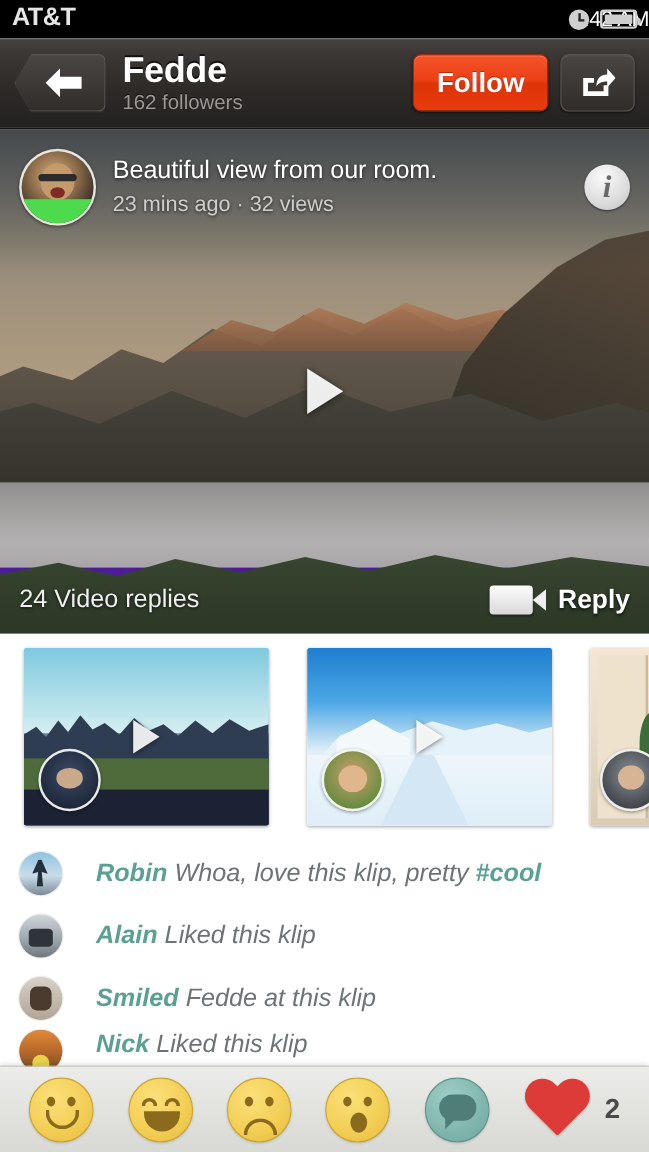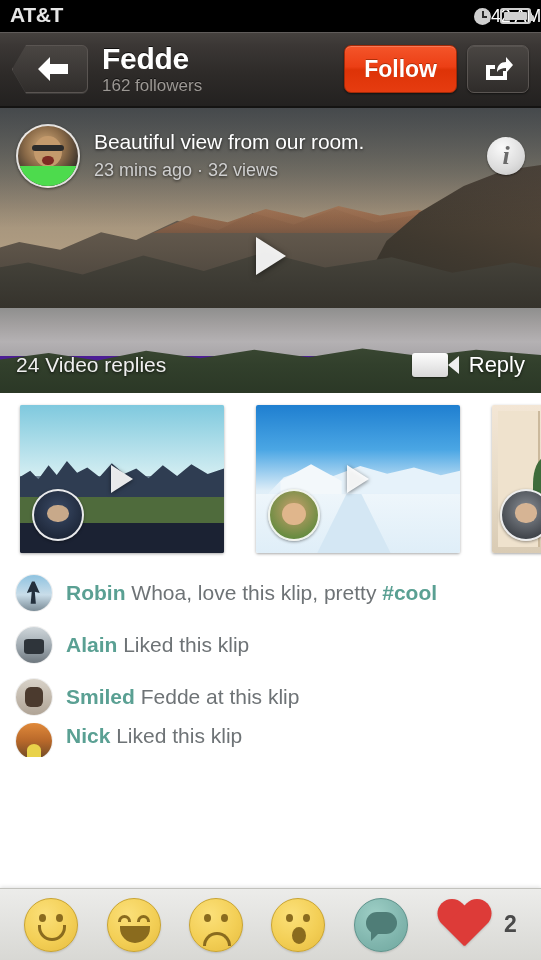--- a/index.html
+++ b/index.html
@@ -86,21 +86,21 @@
     flex:0 0 auto; margin-left:10px;
     width:62px; height:48px; border-radius:7px;
     background:linear-gradient(180deg,#4a4643,#2f2c2a);
     border:1px solid #5a5552;
     box-shadow:0 1px 0 rgba(255,255,255,0.08) inset, 0 1px 2px rgba(0,0,0,0.5);
     display:flex; align-items:center; justify-content:center;
   }
 
   
   .video {
-    position:relative; height:285px; overflow:hidden;
+    position:relative; height:420px; overflow:hidden;
     background:#4c1d95;
   }
   .vbg { position:absolute; inset:0; }
   .sky {
     position:absolute; left:0; right:0; top:0; height:58%;
     background:linear-gradient(180deg,#7b7d7c 0%,#8d8578 30%,#a79276 58%,#b9a campaigns 0%);
     background:linear-gradient(180deg,#76797a 0%,#8a8578 32%,#a3937c 62%,#b6a184 100%);
   }
   .mt-far {
     position:absolute; left:-4%; right:-4%; top:30%; height:34%;
@@ -172,21 +172,21 @@
     border-bottom:19px solid transparent;
     filter:drop-shadow(0 1px 3px rgba(0,0,0,.6));
   }
   .vfoot {
     position:absolute; left:0; right:0; bottom:0; height:56px;
     display:flex; align-items:center; padding:0 16px;gap:44px;
   }
   .replies-label {
     font-size:21px; color:#efefef; text-shadow:0 1px 3px rgba(0,0,0,.75);
   }
-  .replybtn { margin-left:auto; display:flex; align-items:center; gap:11px; }
+  .replybtn { margin-left:auto; display:flex; align-items:center; gap:11px;font-weight:bold; }
   .cam {
     width:36px; height:24px; position:relative;
     background:linear-gradient(180deg,#fdfdfd,#d8d8d8); border-radius:3px;
     box-shadow:0 1px 2px rgba(0,0,0,.45);
   }
   .cam:after{
     content:""; position:absolute; right:-11px; top:3px;
     width:0;height:0; border-right:11px solid #efefef;
     border-top:9px solid transparent; border-bottom:9px solid transparent;
   }
@@ -248,21 +248,21 @@
   .cav.v1{background:linear-gradient(180deg,#8fc3e0 0%,#c9dde9 55%,#7a8b96 100%);}
   .cav.v1:after{content:"";position:absolute;left:30%;top:18%;width:36%;height:62%;background:#23303d;clip-path:polygon(40% 0,60% 0,100% 52%,62% 46%,70% 100%,30% 100%,38% 46%,0 52%);}
   .cav.v2{background:linear-gradient(180deg,#cfd6da 0%,#9aa4ab 60%,#6e777e 100%);}
   .cav.v2:after{content:"";position:absolute;left:22%;top:34%;width:56%;height:40%;background:#2e343a;border-radius:20%;}
   .cav.v3{background:linear-gradient(180deg,#2b2622 0%,#5a4a3e 55%,#2a2420 100%);}
   .cav.v3:after{content:"";position:absolute;left:26%;top:22%;width:48%;height:56%;background:#d4aa84;border-radius:45%;}
   .cav.v4{background:linear-gradient(180deg,#d8d2c8 0%,#b5a header 0%);background:linear-gradient(180deg,#d8d2c8 0%,#b0a496 100%);}
   .cav.v4:after{content:"";position:absolute;left:24%;top:22%;width:52%;height:56%;background:#4b3a2e;border-radius:30%;}
   .cav.v5{background:linear-gradient(180deg,#e0893a 0%,#b8682a 50%,#6e4a26 100%);}
   .cav.v5:after{content:"";position:absolute;left:30%;bottom:6%;width:40%;height:36%;background:#e9d24a;border-radius:50% 50% 0 0;}
-  .ctext { margin-left:14px; font-size:21px; color:#6e7376; line-height:26px; white-space:nowrap; }
+  .ctext { margin-left:28px; font-size:21px; color:#6e7376; line-height:26px; white-space:nowrap;font-style:italic; }
   .cname { color:#5aa093; font-weight:bold; }
   .ctag  { color:#5aa093; font-weight:bold; }
   .crow.partial { height:34px; align-items:flex-start; overflow:hidden; }
 
   
   .toolbar {
     position:absolute; left:0; right:0; bottom:0; height:72px;
     background:linear-gradient(180deg,#ececea 0%,#e2e2df 50%,#d8d8d4 100%);
     border-top:1px solid #c2c2bd;
     box-shadow:0 -1px 4px rgba(0,0,0,0.12);

